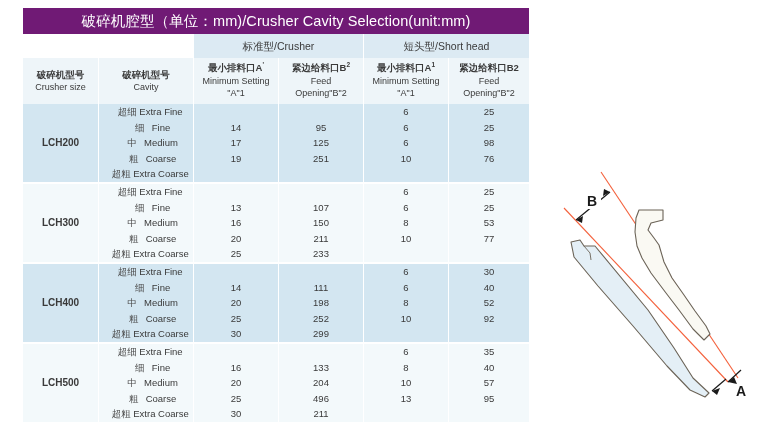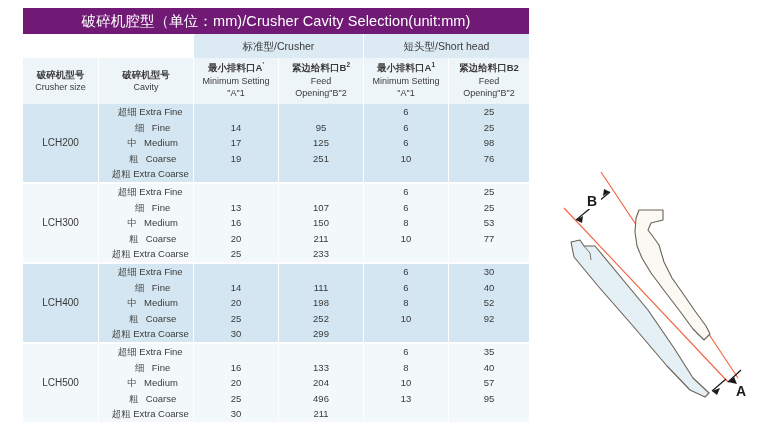--- a/index.html
+++ b/index.html
@@ -104,20 +104,21 @@
     height: 15.6px;
     line-height: 15.6px;
     text-align: center;
     vertical-align: middle;
     white-space: nowrap;
   }
   .cell.model {
     font-size: 10px;
     text-align: center;
     vertical-align: middle;
+    font-weight: bold;
   }
   .cell.cavity {
     text-align: center;
     padding-left: 6px;
     margin-top: 48px;
   }
   .cell.cavity .cn {
     display: inline-block;
     width: 24px;
     font-size: 9.5px;

